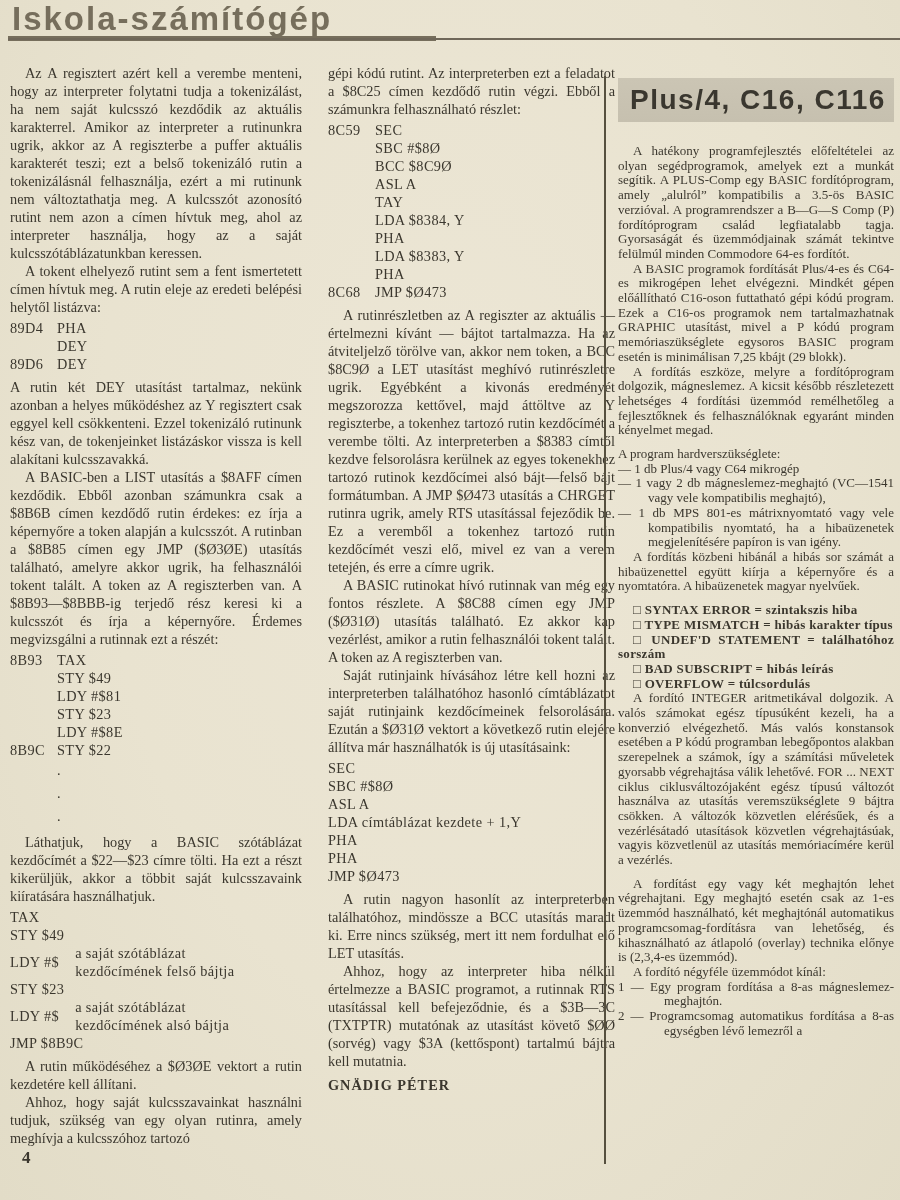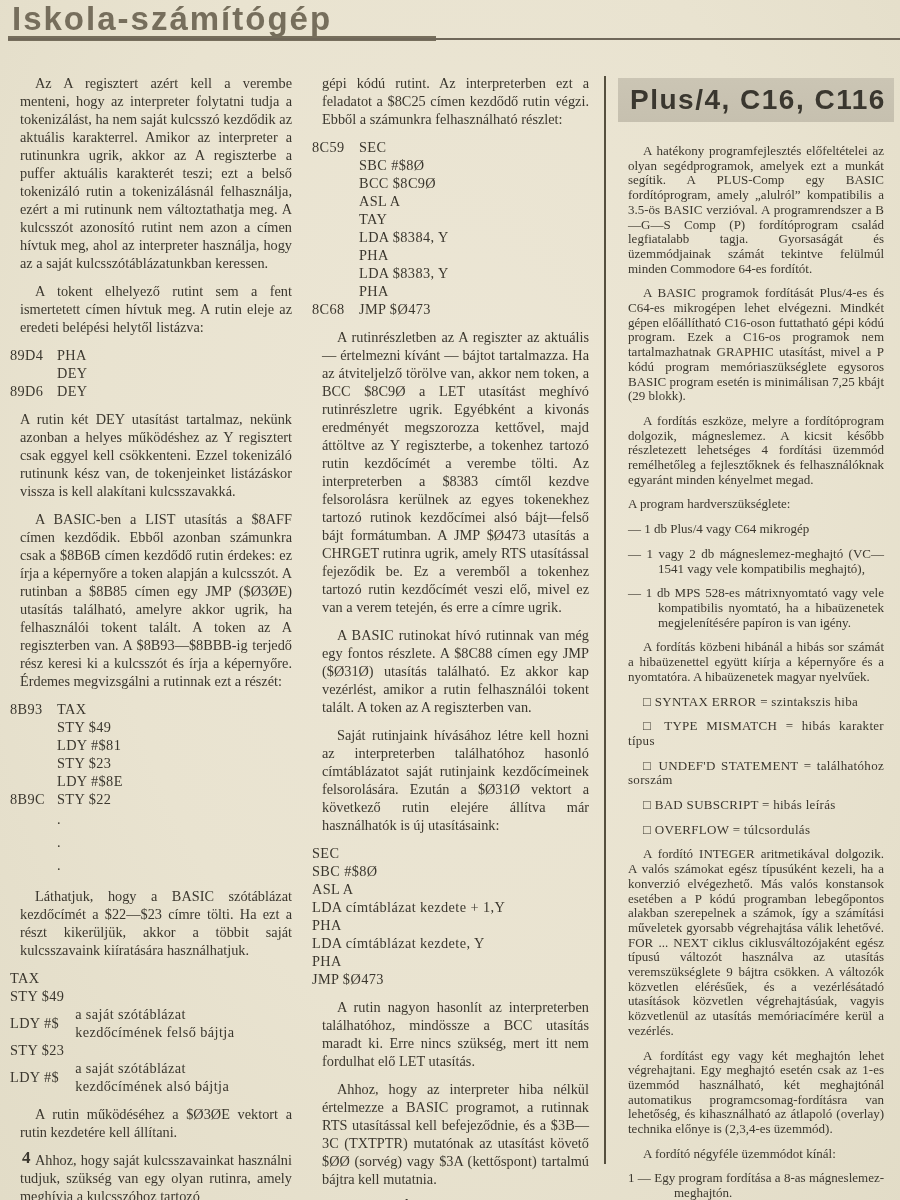--- a/index.html
+++ b/index.html
@@ -25,36 +25,36 @@
     background:#766e5c;
   }
   .head-rule {
     position:absolute; left:8px; right:6px; top:38px; height:2px;
     background:#6f6759;
   }
 
   
   .col { position:absolute; top:64px; }
   #col1 { left:10px;  width:292px; }
-  #col2 { left:312px; width:287px; }
+  #col2 { left:328px; width:287px; }
   #col3 { left:618px; width:276px; }
 
   .vrule {
     position:absolute; left:604px; top:76px; height:1088px; width:2px;
     background:#56503f;
   }
 
   
-  .para { margin:10px; text-align:justify; font-size:14.3px; line-height:18px; }
+  .para { margin:0; text-align:justify; font-size:14.3px; line-height:18px; }
   #col3 .para { font-size:13px; line-height:14.7px; }
 
   .role-body      { text-indent:15px; }
   .role-cont      { text-indent:0; }
   .role-flush     { text-indent:0; }
-  .role-error-item{ text-indent:15px; letter-spacing:0.3px; }
+  .role-error-item{ text-indent:15px; letter-spacing:0.3px;font-weight:bold; }
   .role-dash-item { padding-left:30px; text-indent:-30px; }
   .role-num-item  { padding-left:46px; text-indent:-46px; }
   .role-byline    { text-align:left; font-weight:bold; letter-spacing:1px; margin-top:6px; padding-right:4px; }
   .gap-top        { margin-top:9px; }
 
   
   .code-block { margin:3px 0 5px 0; }
   .code-line  { display:flex; font-size:14.3px; line-height:18px; letter-spacing:0.4px;align-items:center; }
   .code-line.dot { line-height:23px; }
   .code-label { width:47px; flex:none; }
@@ -157,20 +157,23 @@
 kezdőcímének felső bájtja</span>
         </div>
         <div class="code-line">
           <span class="code-instr">STY $23</span>
         </div>
         <div class="code-line">
           <span class="code-instr">LDY #$</span>
           <span class="code-comment">a saját szótáblázat
 kezdőcímének alsó bájtja</span>
         </div>
+        <div class="code-line">
+          <span class="code-instr">JMP $8B9C</span>
+        </div>
       </div>
       <p class="para role-body">A rutin működéséhez a $Ø3ØE vektort a rutin kezdetére kell állítani.</p>
       <p class="para role-body">Ahhoz, hogy saját kulcsszavainkat használni tudjuk, szükség van egy olyan rutinra, amely meghívja a kulcsszóhoz tartozó</p>
     </div>
 
   <div class="col" id="col2">
       <p class="para role-cont">gépi kódú rutint. Az interpreterben ezt a feladatot a $8C25 címen kezdődő rutin végzi. Ebből a számunkra felhasználható részlet:</p>
       <div class="code-block">
         <div class="code-line">
           <span class="code-label">8C59</span>
@@ -224,23 +227,20 @@
           <span class="code-instr">SBC #$8Ø</span>
         </div>
         <div class="code-line">
           <span class="code-instr">ASL A</span>
         </div>
         <div class="code-line">
           <span class="code-instr">LDA címtáblázat kezdete + 1,Y</span>
         </div>
         <div class="code-line">
           <span class="code-instr">PHA</span>
-        </div>
-        <div class="code-line">
-          <span class="code-instr">LDA címtáblázat kezdete, Y</span>
         </div>
         <div class="code-line">
           <span class="code-instr">PHA</span>
         </div>
         <div class="code-line">
           <span class="code-instr">JMP $Ø473</span>
         </div>
       </div>
       <p class="para role-body">A rutin nagyon hasonlít az interpreterben találhatóhoz, mindössze a BCC utasítás maradt ki. Erre nincs szükség, mert itt nem fordulhat elő LET utasítás.</p>
       <p class="para role-body">Ahhoz, hogy az interpreter hiba nélkül értelmezze a BASIC programot, a rutinnak RTS utasítással kell befejeződnie, és a $3B—3C (TXTPTR) mutatónak az utasítást követő $ØØ (sorvég) vagy $3A (kettőspont) tartalmú bájtra kell mutatnia.</p>
@@ -249,21 +249,21 @@
 
   <div class="col" id="col3">
     <div class="section-banner">Plus/4, C16, C116</div>
     <div>
         <p class="para role-body">A hatékony programfejlesztés előfeltételei az olyan segédprogramok, amelyek ezt a munkát segítik. A PLUS-Comp egy BASIC fordítóprogram, amely „alulról” kompatibilis a 3.5-ös BASIC verzióval. A programrendszer a B—G—S Comp (P) fordítóprogram család legfiatalabb tagja. Gyorsaságát és üzemmódjainak számát tekintve felülmúl minden Commodore 64-es fordítót.</p>
         <p class="para role-body">A BASIC programok fordítását Plus/4-es és C64-es mikrogépen lehet elvégezni. Mindkét gépen előállítható C16-oson futtatható gépi kódú program. Ezek a C16-os programok nem tartalmazhatnak GRAPHIC utasítást, mivel a P kódú program memóriaszükséglete egysoros BASIC program esetén is minimálisan 7,25 kbájt (29 blokk).</p>
         <p class="para role-body">A fordítás eszköze, melyre a fordítóprogram dolgozik, mágneslemez. A kicsit később részletezett lehetséges 4 fordítási üzemmód remélhetőleg a fejlesztőknek és felhasználóknak egyaránt minden kényelmet megad.</p>
         <p class="para role-flush gap-top">A program hardverszükséglete:</p>
         <p class="para role-dash-item">—  1 db Plus/4 vagy C64 mikrogép</p>
         <p class="para role-dash-item">—  1 vagy 2 db mágneslemez-meghajtó (VC—1541 vagy vele kompatibilis meghajtó),</p>
-        <p class="para role-dash-item">—  1 db MPS 528-es mátrixnyomtató vagy vele kompatibilis nyomtató, ha a hibaüzenetek megjelenítésére papíron is van igény.</p>
+        <p class="para role-dash-item">—  1 db MPS 801-es mátrixnyomtató vagy vele kompatibilis nyomtató, ha a hibaüzenetek megjelenítésére papíron is van igény.</p>
         <p class="para role-body">A fordítás közbeni hibánál a hibás sor számát a hibaüzenettel együtt kiírja a képernyőre és a nyomtatóra. A hibaüzenetek magyar nyelvűek.</p>
         <p class="para role-error-item gap-top">□  SYNTAX ERROR = szintakszis hiba</p>
         <p class="para role-error-item">□ TYPE MISMATCH = hibás karakter típus</p>
         <p class="para role-error-item">□ UNDEF'D STATEMENT = találhatóhoz sorszám</p>
         <p class="para role-error-item">□ BAD SUBSCRIPT = hibás leírás</p>
         <p class="para role-error-item">□ OVERFLOW = túlcsordulás</p>
         <p class="para role-body">A fordító INTEGER aritmetikával dolgozik. A valós számokat egész típusúként kezeli, ha a konverzió elvégezhető. Más valós konstansok esetében a P kódú programban lebegőpontos alakban szerepelnek a számok, így a számítási műveletek gyorsabb végrehajtása válik lehetővé. FOR ... NEXT ciklus ciklusváltozójaként egész típusú változót használva az utasítás veremszükséglete 9 bájtra csökken. A változók közvetlen elérésűek, és a vezérlésátadó utasítások közvetlen végrehajtásúak, vagyis közvetlenül az utasítás memóriacímére kerül a vezérlés.</p>
         <p class="para role-body gap-top">A fordítást egy vagy két meghajtón lehet végrehajtani. Egy meghajtó esetén csak az 1-es üzemmód használható, két meghajtónál automatikus programcsomag-fordításra van lehetőség, és kihasználható az átlapoló (overlay) technika előnye is (2,3,4-es üzemmód).</p>
         <p class="para role-body">A fordító négyféle üzemmódot kínál:</p>
         <p class="para role-num-item">1  —  Egy program fordítása a 8-as mágneslemez-meghajtón.</p>

